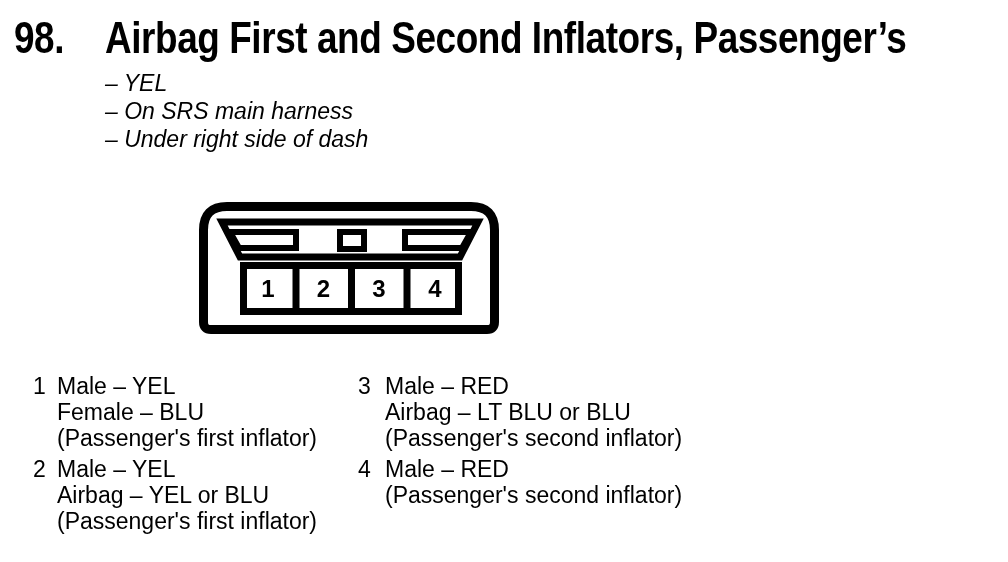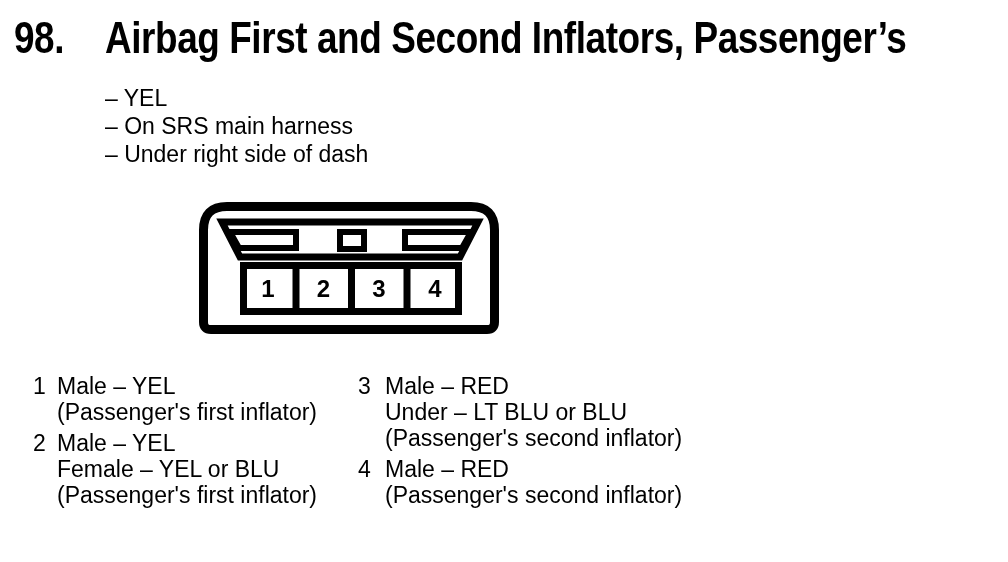--- a/index.html
+++ b/index.html
@@ -24,24 +24,25 @@
     letter-spacing: -0.5px;
     transform: scaleX(0.82);
     transform-origin: 0 0;
   }
   .hnum   { left: 14px; }
   .htitle { left: 105px; }
 
   
   .bullets {
     position: absolute;
-    left: 105px; top: 84px;
+    left: 105px; top: 69px;
     font-size: 23px;
     line-height: 28px;
     white-space: nowrap;
+    font-style: italic;
   }
 
   
   .connector {
     position: absolute;
     left: 199px; top: 202px;
   }
   .connector .stroke { fill: #ffffff; stroke: #000000; }
   .connector text {
     font-family: "Liberation Sans", sans-serif;
@@ -104,39 +105,40 @@
     <text x="124.5" y="95">2</text>
     <text x="180" y="95">3</text>
     <text x="236" y="95">4</text>
   </svg>
 
   <div class="legend left">
     <div class="litem">
       <span class="lnum">1</span>
       <div class="llines">
         <div>Male – YEL</div>
+        <div>Female – BLU</div>
         <div>(Passenger's first inflator)</div>
       </div>
     </div>
     <div class="litem">
       <span class="lnum">2</span>
       <div class="llines">
         <div>Male – YEL</div>
-        <div>Female – YEL or BLU</div>
+        <div>Airbag – YEL or BLU</div>
         <div>(Passenger's first inflator)</div>
       </div>
     </div>
   </div>
 
   <div class="legend right">
     <div class="litem">
       <span class="lnum">3</span>
       <div class="llines">
         <div>Male – RED</div>
-        <div>Under – LT BLU or BLU</div>
+        <div>Airbag – LT BLU or BLU</div>
         <div>(Passenger's second inflator)</div>
       </div>
     </div>
     <div class="litem">
       <span class="lnum">4</span>
       <div class="llines">
         <div>Male – RED</div>
         <div>(Passenger's second inflator)</div>
       </div>
     </div>

